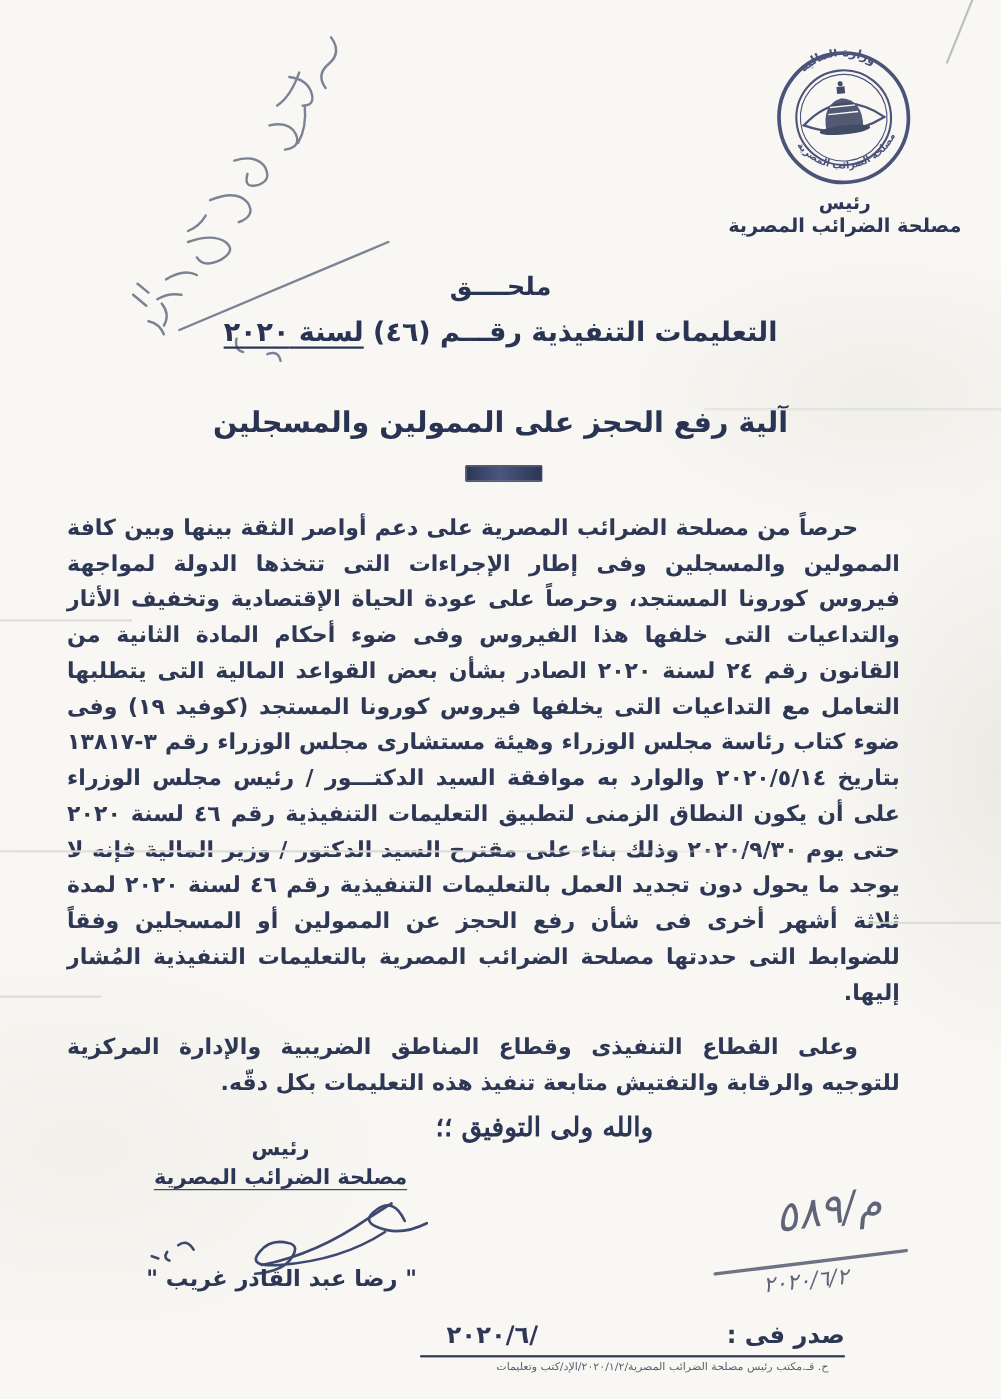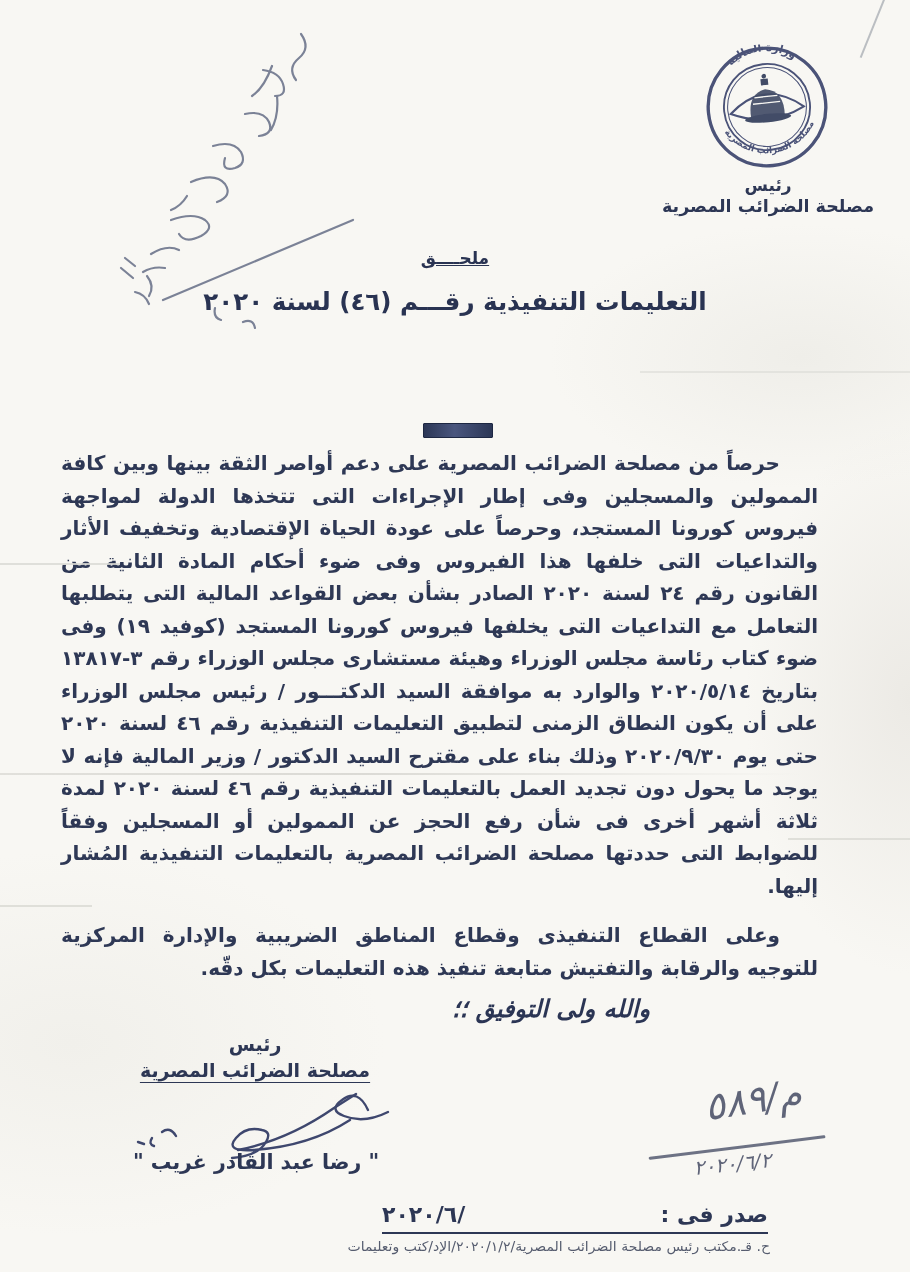--- a/index.html
+++ b/index.html
@@ -16,58 +16,58 @@
   }
   .abs{position:absolute;}
   
   .seal{top:44px;left:704px;width:126px;height:126px;transform:rotate(-6deg);opacity:.9;}
   .hdr-role{top:175px;left:700px;width:136px;text-align:center;font-weight:bold;font-size:17px;letter-spacing:1px;}
   .hdr-org{top:196px;left:648px;width:240px;text-align:center;font-weight:bold;font-size:17.5px;}
   
   .scribble{top:8px;left:95px;width:300px;height:335px;}
   
   .t{left:120px;right:120px;text-align:center;font-weight:bold;color:#293352;}
-  .t1{top:248px;font-size:17px;text-decoration:underline;}
+  .t1{top:248px;font-size:23px;}
   .t2{top:287px;font-size:24.5px;}
-  .t2 .yr{text-underline-offset:5px;}
+  .t2 .yr{text-decoration:underline;text-underline-offset:5px;}
   .t3{top:333px;font-size:24px;}
   .t4{top:370px;font-size:26px;}
   .tbar{top:423px;left:423px;width:68px;height:13px;
     background:linear-gradient(90deg,#2c3756 0%,#4a567e 45%,#2c3756 100%);
     border:1.5px solid #1d2742;border-radius:1px;}
   
   .body{top:447px;right:92px;width:757px;font-size:20px;line-height:32.5px;
     font-weight:bold;text-align:justify;color:#2e3855;}
-  .p1,.p3{text-indent:38px;}
+  .p1,.p3{text-indent:38px;margin-top:16px;}
   .p2{text-indent:26px;margin-top:3px;}
   .p3{margin-top:17px;}
   .lead{text-decoration:underline;text-underline-offset:6px;letter-spacing:1px;}
-  .closing{width:310px;margin:9px 112px 0 0;text-align:center;
-    font-family:"DejaVu Serif",serif;font-style:italic;font-size:24px;
+  .closing{width:310px;margin:9px 112px 0 0;text-align:left;
+    font-family:"DejaVu Serif",serif;font-size:24px;
     font-weight:bold;text-indent:0;color:#2b3554;}
   
   .sig-role{top:1033px;left:180px;width:150px;text-align:center;font-weight:bold;font-size:19px;}
   .sig-org{top:1059px;left:118px;width:274px;text-align:center;font-weight:bold;font-size:19px;
     text-decoration:underline;text-underline-offset:5px;}
   .sig-svg{top:1080px;left:118px;width:280px;height:85px;}
   .sig-name{top:1150px;left:106px;width:300px;text-align:center;font-weight:bold;font-size:20.5px;}
   
   .pen{color:#4a5068;font-family:"DejaVu Serif",serif;font-style:italic;opacity:.88;}
   .hw-ref{top:1078px;left:658px;width:190px;direction:ltr;text-align:center;
     font-size:38px;letter-spacing:4px;transform:rotate(-9deg);}
   .hw-line{top:1146px;left:648px;width:178px;height:2.5px;background:#4a5068;
     transform:rotate(-7deg);border-radius:2px;opacity:.8;}
   .hw-date{top:1152px;left:650px;width:165px;direction:ltr;text-align:center;
     font-size:20px;letter-spacing:3px;transform:rotate(-6deg);}
   
   .issued{top:1202px;left:382px;width:386px;display:flex;justify-content:space-between;
     align-items:baseline;font-weight:bold;font-size:22px;
     border-bottom:2.5px solid #2d3755;padding-bottom:5px;color:#2d3755;}
-  .issued .date{direction:ltr;}
-  .file-note{top:1238px;left:470px;width:300px;font-size:14px;text-align:left;
+  .issued .date{direction:ltr;margin-left:24px;}
+  .file-note{top:1238px;left:453px;width:300px;font-size:10px;text-align:left;
     color:#3a4258;opacity:.85;white-space:nowrap;transform:scaleY(.95);}
   
   .fold{background:#dbdad5;opacity:.85;}
   .f1{top:563px;left:0;width:120px;height:1.5px;}
   .f2{top:773px;left:0;width:910px;height:2px;
      background:linear-gradient(90deg,#e1e0db 0%,#dbdad5 40%,rgba(219,218,213,0) 88%);}
   .f3{top:838px;left:788px;width:122px;height:1.5px;}
   .f4{top:905px;left:0;width:92px;height:1.5px;}
   .f5{top:371px;left:640px;width:270px;height:1.5px;opacity:.6;}
   .scratch{top:-6px;left:872px;width:2px;height:66px;background:#9aa0a8;
@@ -119,20 +119,21 @@
       <path d="M 120,300 q -2,10 6,12 M 148,314 q 10,-4 12,6"></path>
       <path d="M 30,250 l 10,8 m -14,2 l 12,10"></path>
     </g>
   </svg>
 
   <div class="abs t t1">ملحــــق</div>
   <div class="abs t t2">
     <span>التعليمات التنفيذية رقـــم (٤٦)</span>
     <span class="yr">لسنة ٢٠٢٠</span>
   </div>
+  <div class="abs t t4">آلية رفع الحجز على الممولين والمسجلين</div>
   <div class="abs tbar"></div>
 
   <div class="abs body">
     <div class="p1">حرصاً من مصلحة الضرائب المصرية على دعم أواصر الثقة بينها وبين كافة الممولين والمسجلين وفى إطار الإجراءات التى تتخذها الدولة لمواجهة فيروس كورونا المستجد، وحرصاً على عودة الحياة الإقتصادية وتخفيف الأثار والتداعيات التى خلفها هذا الفيروس وفى ضوء أحكام المادة الثانية من القانون رقم ٢٤ لسنة ٢٠٢٠ الصادر بشأن بعض القواعد المالية التى يتطلبها التعامل مع التداعيات التى يخلفها فيروس كورونا المستجد (كوفيد ١٩) وفى ضوء كتاب رئاسة مجلس الوزراء وهيئة مستشارى مجلس الوزراء رقم ٣-١٣٨١٧ بتاريخ ٢٠٢٠/٥/١٤ والوارد به موافقة السيد الدكتـــور / رئيس مجلس الوزراء على أن يكون النطاق الزمنى لتطبيق التعليمات التنفيذية رقم ٤٦ لسنة ٢٠٢٠ حتى يوم ٢٠٢٠/٩/٣٠ وذلك بناء على مقترح السيد الدكتور / وزير المالية فإنه لا يوجد ما يحول دون تجديد العمل بالتعليمات التنفيذية رقم ٤٦ لسنة ٢٠٢٠ لمدة ثلاثة أشهر أخرى فى شأن رفع الحجز عن الممولين أو المسجلين وفقاً للضوابط التى حددتها مصلحة الضرائب المصرية بالتعليمات التنفيذية المُشار إليها.</div>
     <div class="p3">وعلى القطاع التنفيذى وقطاع المناطق الضريبية والإدارة المركزية للتوجيه والرقابة والتفتيش متابعة تنفيذ هذه التعليمات بكل دقّه.</div>
     <div class="closing">والله ولى التوفيق ؛؛</div>
   </div>
 
   <div class="abs sig-role">رئيس</div>
   <div class="abs sig-org">مصلحة الضرائب المصرية</div>

